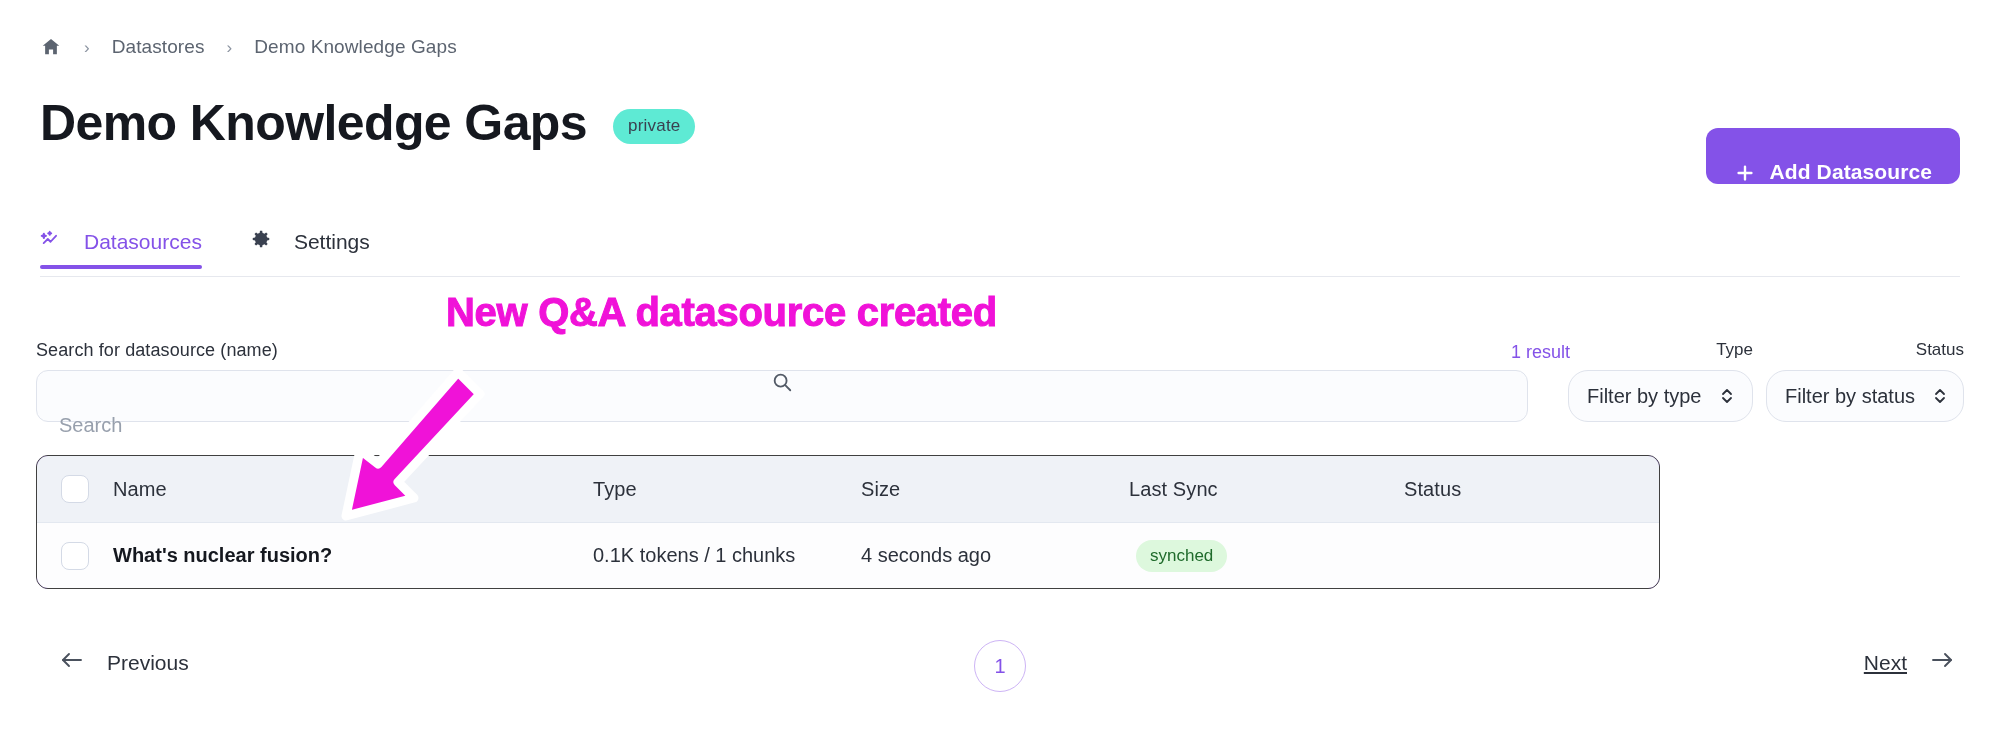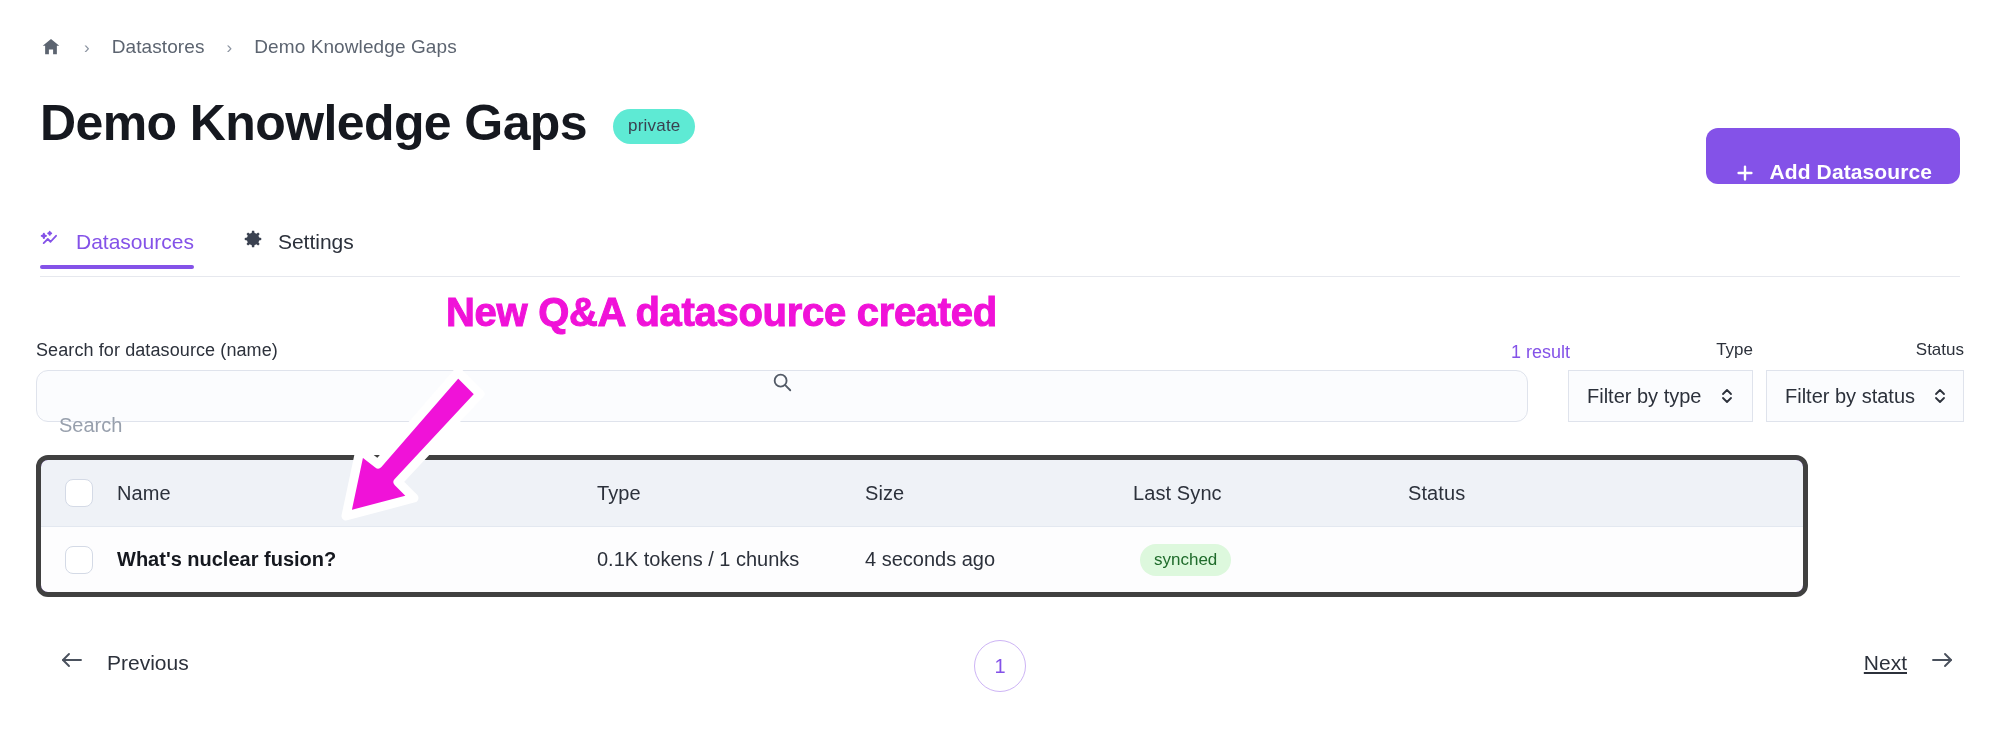--- a/index.html
+++ b/index.html
@@ -60,21 +60,21 @@
   }
   .plus-icon { display: inline-flex; align-items: center; }
 
   
   .tabs {
     position: absolute; left: 40px; top: 228px;
     right: 40px; height: 50px;
     display: flex; align-items: flex-start; gap: 48px;
   }
   .tab {
-    display: flex; align-items: center; gap: 14px;
+    display: flex; align-items: center; gap: 22px;
     font-size: 21px; color: #2c313b; cursor: pointer;
     padding-bottom: 14px; position: relative; white-space: nowrap;
   }
   .tab.active { color: #8452e8; }
   .tab.active .tab-underline {
     position: absolute; left: 0; right: 0; bottom: 0;
     height: 4px; background: #8452e8; border-radius: 3px;
   }
   .tabs-rule {
     position: absolute; left: 40px; right: 40px; top: 276px;
@@ -104,34 +104,34 @@
     font-size: 18px; color: #8452e8; text-align: right; white-space: nowrap;
   }
   .filter-group { position: absolute; top: 340px; }
   .filter-group.type { right: 247px; }
   .filter-group.status { right: 36px; }
   .filter-caption {
     font-size: 17px; color: #2c313b; text-align: right;
     display: block; margin-bottom: 10px; white-space: nowrap;
   }
   .filter-select {
-    height: 52px; border: 1px solid #dfe3ec; border-radius: 0;
+    height: 52px; border: 1px solid #dfe3ec; border-radius: 20px;
     background: #fbfcfe; display: flex; align-items: center;
     justify-content: space-between; gap: 18px; padding: 0 18px;
     font-size: 20px; color: #2c313b; cursor: pointer; white-space: nowrap;
   }
   .filter-group.type .filter-select { width: 185px; }
   .filter-group.status .filter-select { width: 198px; }
   .stepper-icon { display: inline-flex; }
 
   
   .table {
     position: absolute; left: 36px; top: 455px;
-    width: 1772px;
-    border: 5px solid #404040; border-radius: 12px; overflow: hidden;
+    width: 1624px;
+    border: 1px solid #404040; border-radius: 12px; overflow: hidden;
     background: #4c1d95;
   }
   .trow { display: flex; align-items: center; }
   .thead { background: #eff2f7; height: 66px; }
   .tbody-row { background: #fdfdfe; height: 66px; border-top: 1px solid #e3e8f0; }
   .cell { display: flex; align-items: center; }
   .c-check { width: 76px; justify-content: center; }
   .c-name  { width: 480px; }
   .c-type  { width: 268px; }
   .c-size  { width: 268px; }

